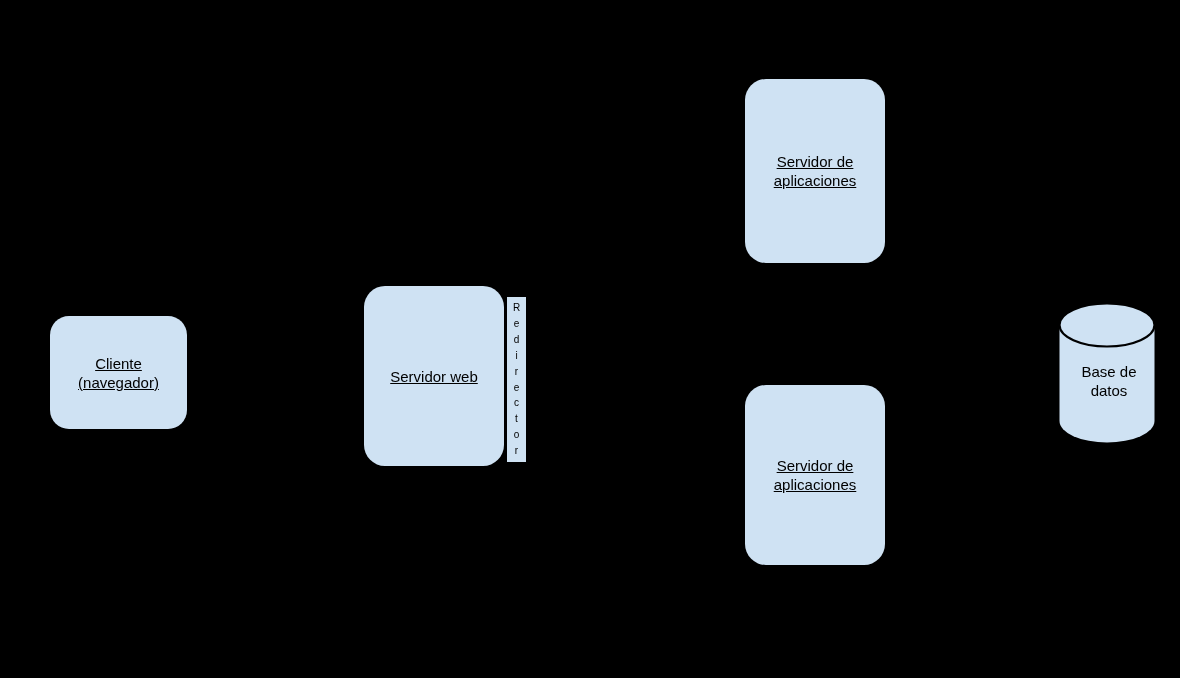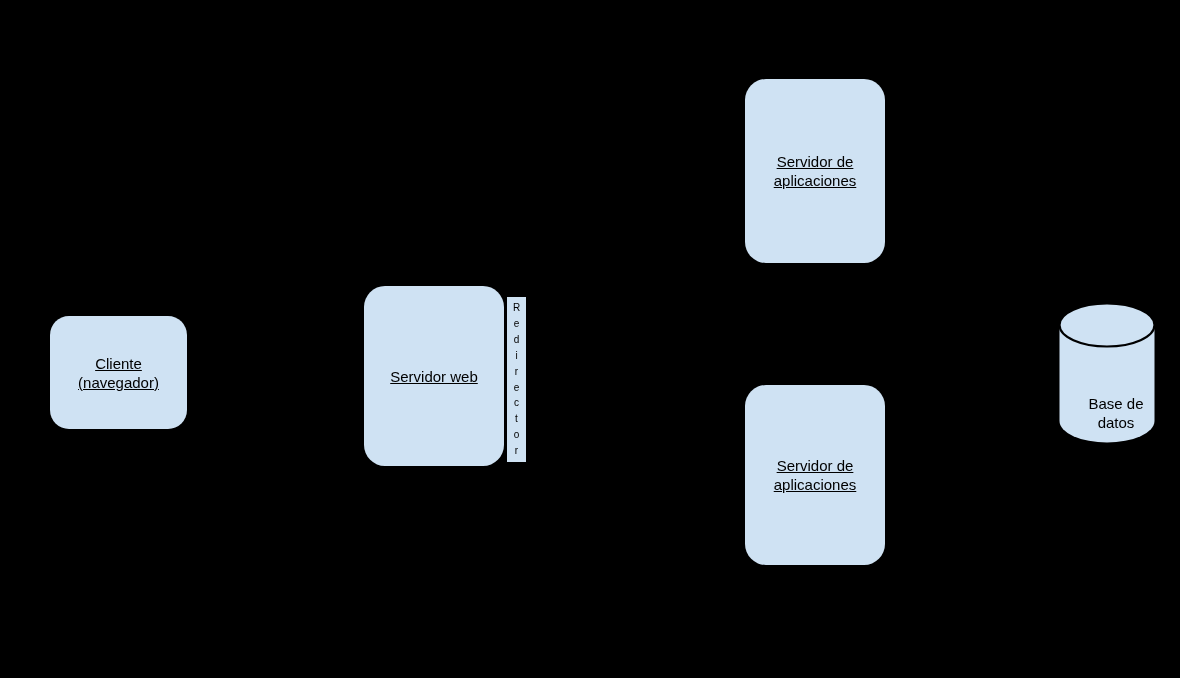--- a/index.html
+++ b/index.html
@@ -48,27 +48,26 @@
   }
   .app-server-1  { left: 745px; top: 79px;  width: 140px; height: 184px; }
   .app-server-2  { left: 745px; top: 385px; width: 140px; height: 180px; }
   .database {
     position: absolute;
     left: 1058px; top: 302px; width: 98px; height: 142px;
   }
   .database svg { display: block; }
   .db-label {
     position: absolute;
-    left: 9px; top: 60px;
+    left: 2px; top: 60px;
     width: 100%;
     text-align: center;
     font-size: 15px;
     line-height: 19px;
     color: #000000;
-    margin-top: 32px;
   }
 </style>
 </head>
 <body>
 
 <div class="canvas">
 
   <div class="node rounded web-server">
     <div class="label">Servidor web</div>
   </div>

